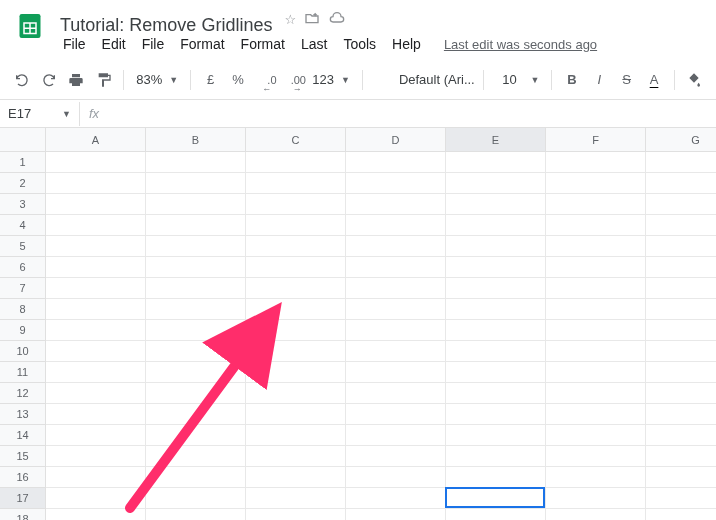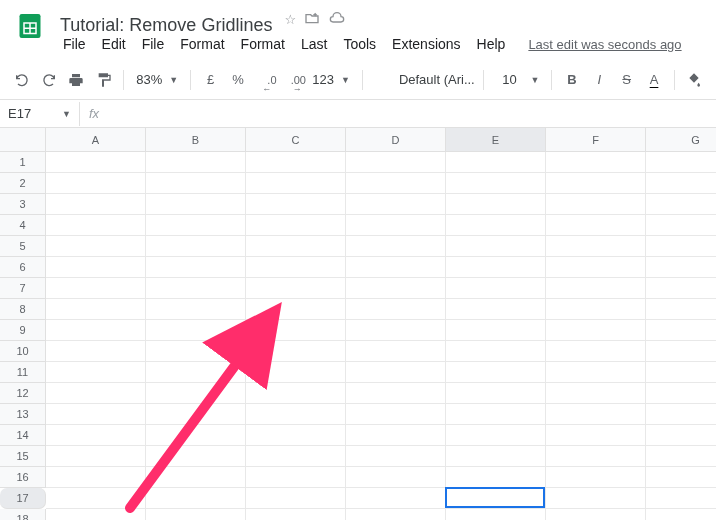--- a/index.html
+++ b/index.html
@@ -26,21 +26,21 @@
 .name-box .caret { margin-left: auto; font-size: 9px; color: #5f6368; }
 .fx { width: 28px; text-align: center; font-style: italic; color: #9aa0a6; font-size: 13px; }
 .formula-input { flex: 1; height: 24px; border: none; outline: none; padding: 0 6px; }
 .grid-area { position: relative; display: flex; height: calc(520px - 68px - 40px - 28px); }
 .corner { width: 46px; height: 24px; background: #f8f9fa; border-right: 1px solid #e0e0e0; border-bottom: 1px solid #e0e0e0; }
 .col-headers { display: flex; position: absolute; left: 46px; top: 0; height: 24px; }
 .col-header { width: 100px; height: 24px; display: flex; align-items: center; justify-content: center; background: #f8f9fa; border-right: 1px solid #e0e0e0; border-bottom: 1px solid #e0e0e0; font-size: 11px; color: #5f6368; }
 .col-header.sel { background: #e8eaed; }
 .row-headers { position: absolute; left: 0; top: 24px; width: 46px; }
 .row-header { height: 21px; display: flex; align-items: center; justify-content: center; background: #f8f9fa; border-right: 1px solid #e0e0e0; border-bottom: 1px solid #e0e0e0; font-size: 11px; color: #5f6368; }
-.row-header.sel { background: #e8eaed; border-radius: 7px; }
+.row-header.sel { background: #e8eaed; }
 .cells { position: absolute; left: 46px; top: 24px; }
 .cell { position: absolute; width: 100px; height: 21px; border-right: 1px solid #e8e8e8; border-bottom: 1px solid #e8e8e8; }
 .selected-cell { position: absolute; border: 2px solid #1a73e8; width: 100px; height: 21px; background: #fff; }
 .arrow { position: absolute; pointer-events: none; }
 .strike { text-decoration: line-through; }
 .underline-a { text-decoration: underline; text-underline-offset: 3px; text-decoration-color: #000; }
 </style>
 </head>
 <body>
 
@@ -66,21 +66,20 @@
           </svg></span>
     </div>
     <div class="menu-row">
       <span class="menu-item">File</span>
       <span class="menu-item">Edit</span>
       <span class="menu-item">File</span>
       <span class="menu-item">Format</span>
       <span class="menu-item">Format</span>
       <span class="menu-item">Last</span>
       <span class="menu-item">Tools</span>
-      <span class="menu-item">Extensions</span>
       <span class="menu-item">Help</span>
       <span class="last-edit">Last edit was seconds ago</span>
     </div>
   </div>
 </div>
 
 <div class="toolbar">
   <div class="tool-btn">
       <svg width="16" height="16" viewBox="0 0 24 24" fill="none" stroke="#5f6368" stroke-width="2">
         <path d="M9 10 L4 10 L4 5 M4 10 A8 8 0 1 1 6 18"></path>

